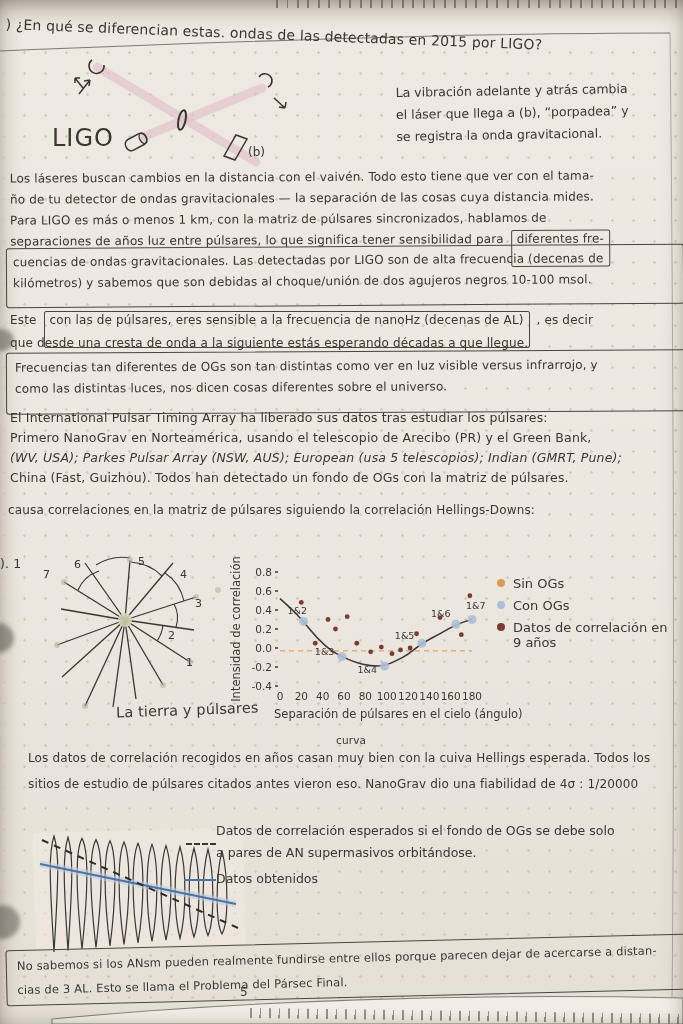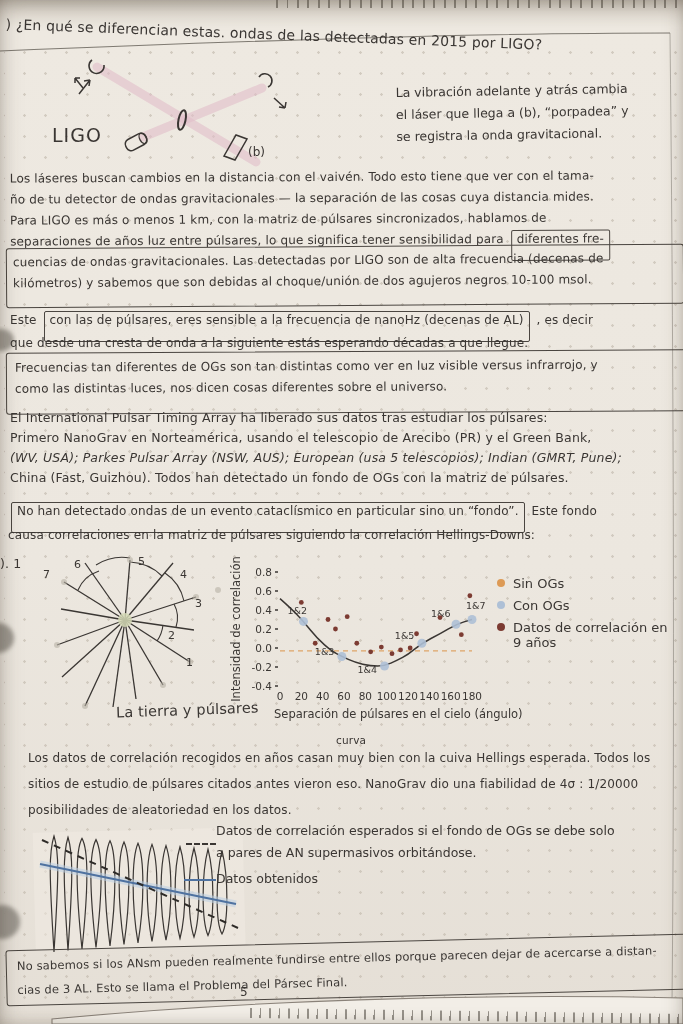--- a/index.html
+++ b/index.html
@@ -5,21 +5,21 @@
   html,body{margin:0;padding:0;}
   body{width:683px;height:1024px;position:relative;overflow:hidden;
        background:linear-gradient(180deg,#e2dcd2 0,#eee9e1 28px,#ece7df 55%,#e5dfd6 100%);
        font-family:"DejaVu Sans",sans-serif;color:#3a3633;}
   .abs{position:absolute;}
   .dots{left:4px;top:36px;width:675px;height:968px;
         background-image:radial-gradient(#c6beb2 1px,transparent 1.5px);
         background-size:21px 21px;background-position:10px 6px;opacity:.7;}
   .hand{font-size:12px;letter-spacing:.15px;white-space:nowrap;color:#3a3633;}
   .hline{height:21px;line-height:21px;}
-  .ibox{border:1.3px solid #4a4540;border-radius:2px;padding:1px 5px 14px;margin:0 3px;}
+  .ibox{border:1.3px solid #4a4540;border-radius:2px;padding:1px 5px 20px;margin:0 3px;}
   .blockbox{border:1.4px solid #4a4540;border-radius:3px;}
   .vignette{left:0;top:0;width:683px;height:1024px;pointer-events:none;
         box-shadow:inset 0 16px 24px -14px rgba(70,58,45,.5),
                    inset -12px 0 26px -18px rgba(70,58,45,.35),
                    inset 14px 0 28px -20px rgba(70,58,45,.4),
                    inset 0 -10px 18px -12px rgba(70,58,45,.25);}
   .perf-top{left:276px;top:0;width:407px;height:8px;opacity:.85;
         background:repeating-linear-gradient(90deg,#847f76 0 1.6px,transparent 1.6px 10.5px);}
   .perf-bottom{left:250px;top:1011px;width:433px;height:10px;opacity:.7;transform:rotate(.8deg);
         background:repeating-linear-gradient(90deg,#6f6a62 0 1.6px,transparent 1.6px 9.5px);}
@@ -47,21 +47,21 @@
   <ellipse cx="1" cy="340" rx="13" ry="11" fill="#8f8a82" opacity=".8" filter="url(#blur1)"></ellipse>
   <ellipse cx="-2" cy="638" rx="16" ry="15" fill="#8f8a82" opacity=".85" filter="url(#blur1)"></ellipse>
   <ellipse cx="2" cy="922" rx="18" ry="17" fill="#8f8a82" opacity=".85" filter="url(#blur1)"></ellipse>
 </svg>
 
 <div class="abs perf-top"></div>
 <div class="abs perf-bottom"></div>
 
 <div class="abs hand" style="left:6px;top:16px;font-size:14px;transform:rotate(2.2deg);transform-origin:0 0;">) ¿En qué se diferencian estas. ondas de las detectadas en 2015 por LIGO?</div>
 
-<div class="abs" style="left:52px;top:124px;font-size:19px;letter-spacing:1px;">LIGO</div>
+<div class="abs" style="left:52px;top:124px;font-size:24px;letter-spacing:1px;">LIGO</div>
 
 <svg class="abs" style="left:78px;top:56px" width="350" height="120" viewBox="0 0 350 120">
   <line x1="19" y1="11" x2="178" y2="106" stroke="#e2bfca" stroke-width="9" stroke-linecap="round" opacity=".6"></line>
   <line x1="184" y1="32" x2="65" y2="81" stroke="#e2bfca" stroke-width="9" stroke-linecap="round" opacity=".6"></line>
   <path d="M14,4 a7.5,7.5 0 1 0 12,5" fill="none" stroke="#3a3633" stroke-width="1.6"></path>
   <path d="M1,38 L12,24 M12,24 l-6,1 M12,24 l-1,6" fill="none" stroke="#3a3633" stroke-width="1.5"></path>
   <path d="M-3,22 L5,32 M-3,22 l5,0 M-3,22 l0,5" fill="none" stroke="#3a3633" stroke-width="1.5"></path>
   <path d="M181,21 a7,7 0 1 1 9,10" fill="none" stroke="#3a3633" stroke-width="1.6"></path>
   <path d="M196,42 L207,52 M207,52 l-6,-1 M207,52 l1,-6" fill="none" stroke="#3a3633" stroke-width="1.5"></path>
   <ellipse cx="104" cy="64" rx="3.5" ry="10" transform="rotate(12 104 64)" fill="none" stroke="#3a3633" stroke-width="2"></ellipse>
@@ -109,24 +109,20 @@
 </div>
 
 <div class="abs hand" style="left:10px;top:410px;font-size:12.5px;">
   <div style="height:20px;">El International Pulsar Timing Array ha liberado sus datos tras estudiar los púlsares:</div>
   <div style="height:20px;">Primero NanoGrav en Norteamérica, usando el telescopio de Arecibo (PR) y el Green Bank,</div>
   <div style="height:20px;font-style:italic;">(WV, USA); Parkes Pulsar Array (NSW, AUS); European (usa 5 telescopios); Indian (GMRT, Pune);</div>
   <div style="height:20px;">China (Fast, Guizhou). Todos han detectado un fondo de OGs con la matriz de púlsares.</div>
 </div>
 
 <div class="abs hand" style="left:8px;top:500px;">
-  <div style="height:25px;line-height:23px;">
-    <span class="ibox">No han detectado ondas de un evento cataclísmico en particular sino un “fondo”.</span>
-    <span>Este fondo</span>
-  </div>
   <div class="hline">causa correlaciones en la matriz de púlsares siguiendo la correlación Hellings-Downs:</div>
 </div>
 
 <div class="abs hand" style="left:0;top:556px;font-size:12.5px;">). 1</div>
 
 <svg class="abs" style="left:18px;top:552px" width="215" height="160" viewBox="0 0 215 160">
   <g stroke="#3a3633" stroke-width="1.3" fill="none">
     <line x1="107" y1="68" x2="172" y2="110"></line>
       <line x1="107" y1="68" x2="176" y2="78"></line>
     <line x1="107" y1="68" x2="178" y2="45"></line>
@@ -244,21 +240,20 @@
       <span>Datos de correlación en 9 años</span>
     </div>
   </div>
 
 <div class="abs hand" style="left:116px;top:702px;font-size:14.5px;transform:rotate(-2deg);">La tierra y púlsares</div>
 
 <div class="abs hand" style="left:336px;top:734px;font-size:10.5px;">curva</div>
 <div class="abs hand" style="left:28px;top:746px;">
   <div style="height:26px;line-height:24px;">Los datos de correlación recogidos en años casan muy bien con la cuiva Hellings esperada. Todos los</div>
   <div style="height:26px;line-height:24px;">sitios de estudio de púlsares citados antes vieron eso. NanoGrav dio una fiabilidad de 4σ : 1/20000</div>
-  <div style="height:26px;line-height:24px;">posibilidades de aleatoriedad en los datos.</div>
 </div>
 
 <svg id="violin" class="abs" style="left:28px;top:824px" width="222" height="130" viewBox="0 0 222 130">
   <rect x="6" y="6" width="210" height="118" fill="#f1ece4" opacity=".5" transform="rotate(-1.5 110 60)"></rect>
   <g id="violin-shapes" stroke="#3a3633" stroke-width="1.2" fill="none">
       <path d="M26,12 C31,28 31,48 26,128 C21,48 21,28 26,12 Z"></path>
       <path d="M40,13.2 C45,29.200000000000003 45,53.2 40,126.5 C35,53.2 35,29.200000000000003 40,13.2 Z"></path>
       <path d="M54,14.4 C60.5,26 60.5,62.8 54,125 C47.5,62.8 47.5,26 54,14.4 Z"></path>
       <path d="M68,15.6 C74.5,28 74.5,67.2 68,123.5 C61.5,67.2 61.5,28 68,15.6 Z"></path>
       <path d="M82,16.8 C88.5,29.999999999999996 88.5,71.6 82,122 C75.5,71.6 75.5,29.999999999999996 82,16.8 Z"></path>

